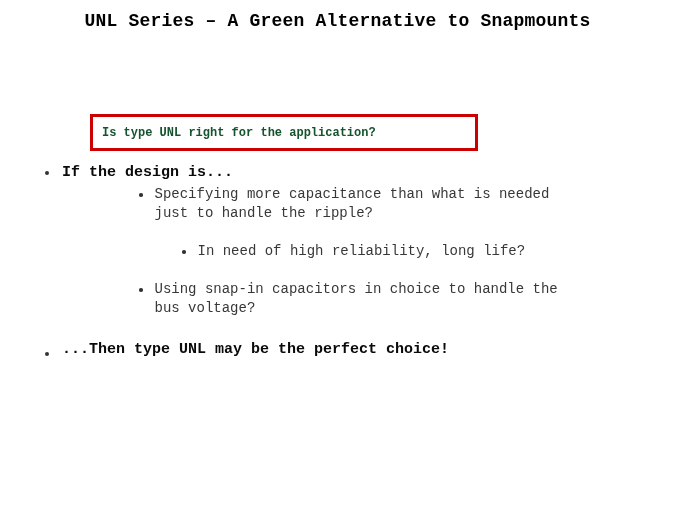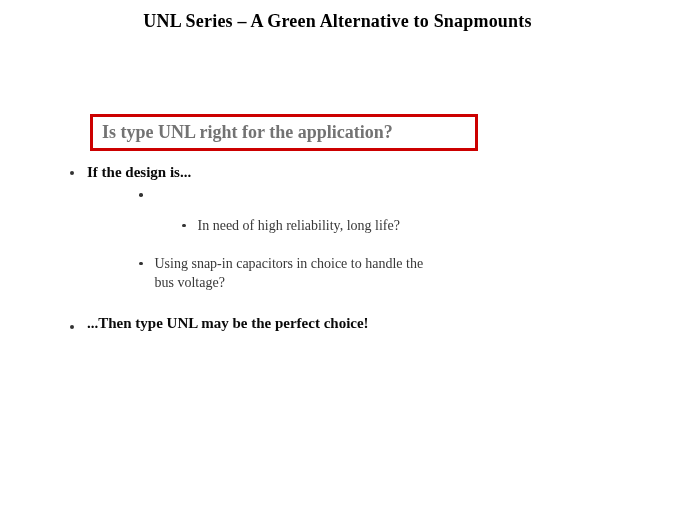--- a/index.html
+++ b/index.html
@@ -5,21 +5,21 @@
   html, body {
     margin: 0;
     padding: 0;
     background: #ffffff;
   }
   .slide {
     position: relative;
     width: 675px;
     height: 506px;
     background: #ffffff;
-    font-family: Liberation Serif, serif;
+    font-family: Liberation Mono, monospace;
     overflow: hidden;
   }
   .slide-title {
     position: absolute;
     top: 11px;
     left: 0;
     right: 0;
     margin: 0;
     text-align: center;
     font-size: 18px;
@@ -34,43 +34,43 @@
     width: 388px;
     height: 37px;
     box-sizing: border-box;
     border: 3px solid #cc0000;
     background: #ffffff;
     display: flex;
     align-items: center;
     padding-left: 9px;
   }
   .question-box .qtext {
-    font-size: 18px;
+    font-size: 12px;
     font-weight: bold;
-    color: #737373;
+    color: #14532d;
     white-space: nowrap;
   }
   .bullet-list {
     position: absolute;
     top: 163px;
     left: 0;
     width: 675px;
   }
   .row {
     display: flex;
     align-items: flex-start;
   }
   .row .dot {
     flex: 0 0 auto;
     width: 4px;
     height: 4px;
     border-radius: 50%;
     background: #333333;
   }
-  .lvl1 { padding-left: 45px; margin-left: 25px; }
+  .lvl1 { padding-left: 45px; }
   .lvl1 .dot { margin-top: 8px; margin-right: 13px; }
   .lvl2 { padding-left: 139px; }
   .lvl2 .dot { width: 3.5px; height: 3.5px; margin-top: 8px; margin-right: 12px; }
   .txt {
     white-space: pre-line;
     font-size: 14px;
     line-height: 19px;
     color: #383838;
   }
   .lvl1 .txt {
@@ -96,20 +96,22 @@
 
   <div class="bullet-list">
 
     <div class="row lvl1">
       <span class="dot"></span>
       <span class="txt">If the design is...</span>
     </div>
 
     <div class="row lvl2 row-sub1">
       <span class="dot"></span>
+      <span class="txt">Specifying more capacitance than what is needed
+just to handle the ripple?</span>
     </div>
 
     <div class="row lvl2 row-sub2">
       <span class="dot"></span>
       <span class="txt">In need of high reliability, long life?</span>
     </div>
 
     <div class="row lvl2 row-sub3">
       <span class="dot"></span>
       <span class="txt">Using snap-in capacitors in choice to handle the

